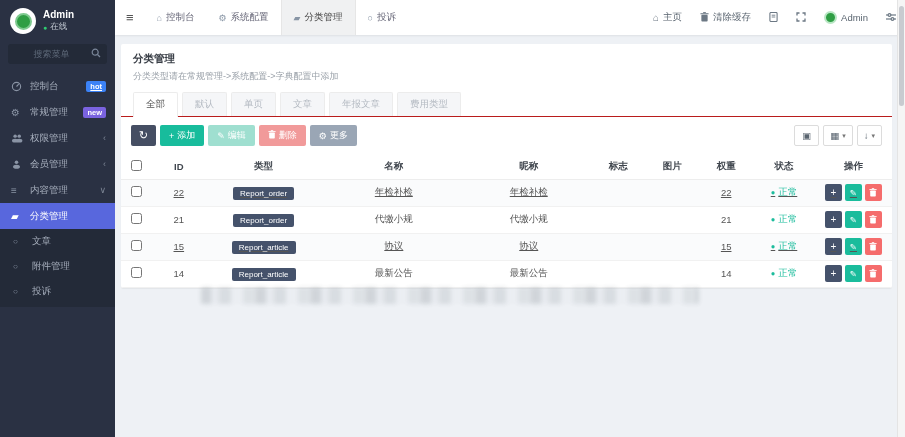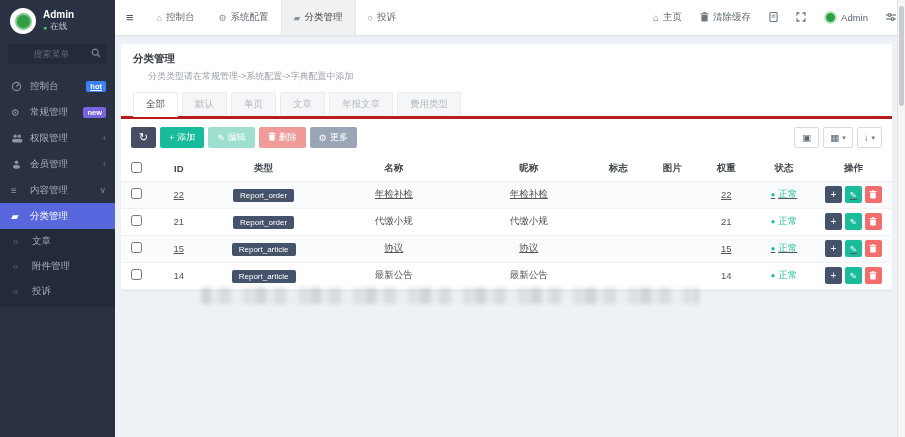--- a/index.html
+++ b/index.html
@@ -51,22 +51,22 @@
   .topright { margin-left:auto; display:flex; align-items:center; }
   .tr-item { display:flex; align-items:center; gap:4px; padding:0 9px; font-size:9.5px;
     color:#5a6570; cursor:pointer; height:35px; }
   .tr-item .tic { font-size:10px; color:#6c7884; }
   .mini-avatar { width:13px; height:13px; border-radius:50%; background:#2f9e44; border:2px solid #b9e6c4; }
 
   .content { padding:9px 13px 0 6px; }
   .card { background:#fff; border-radius:2px; box-shadow:0 1px 1px rgba(0,0,0,.05); overflow:hidden; }
   .card-head { padding:8px 12px 0; }
   .ptitle { font-size:10.5px; font-weight:bold; color:#3a3f47; }
-  .psub { font-size:9px; color:#9aa1a9; margin-top:4px;margin-left:15px; }
-  .ftabs { display:flex; gap:4px; padding:9px 12px 0; border-bottom:3px solid #b91c1c; }
+  .psub { font-size:9px; color:#9aa1a9; margin-top:4px; }
+  .ftabs { display:flex; gap:4px; padding:9px 12px 0; border-bottom:1px solid #b91c1c; }
   .ftab { font-size:9.5px; padding:5px 12px; border:1px solid #ececec; border-bottom:none;
     border-radius:2px 2px 0 0; background:#f5f6f8; color:#b4bac2; cursor:pointer; }
   .ftab.active { background:#fff; color:#555; margin-bottom:-1px; padding-bottom:6px; }
 
   .toolbar { display:flex; align-items:center; gap:4px; padding:8px 10px; }
   .btn { height:21px; display:inline-flex; align-items:center; gap:3px; padding:0 9px;
     border-radius:2px; color:#fff; font-size:9px; border:none; cursor:pointer;
     font-family:"Liberation Sans","DejaVu Sans",sans-serif; }
   .btn .bic { font-size:9px; }
   .btn-refresh { background:#454e63; width:25px; justify-content:center; padding:0; font-size:11px; }

